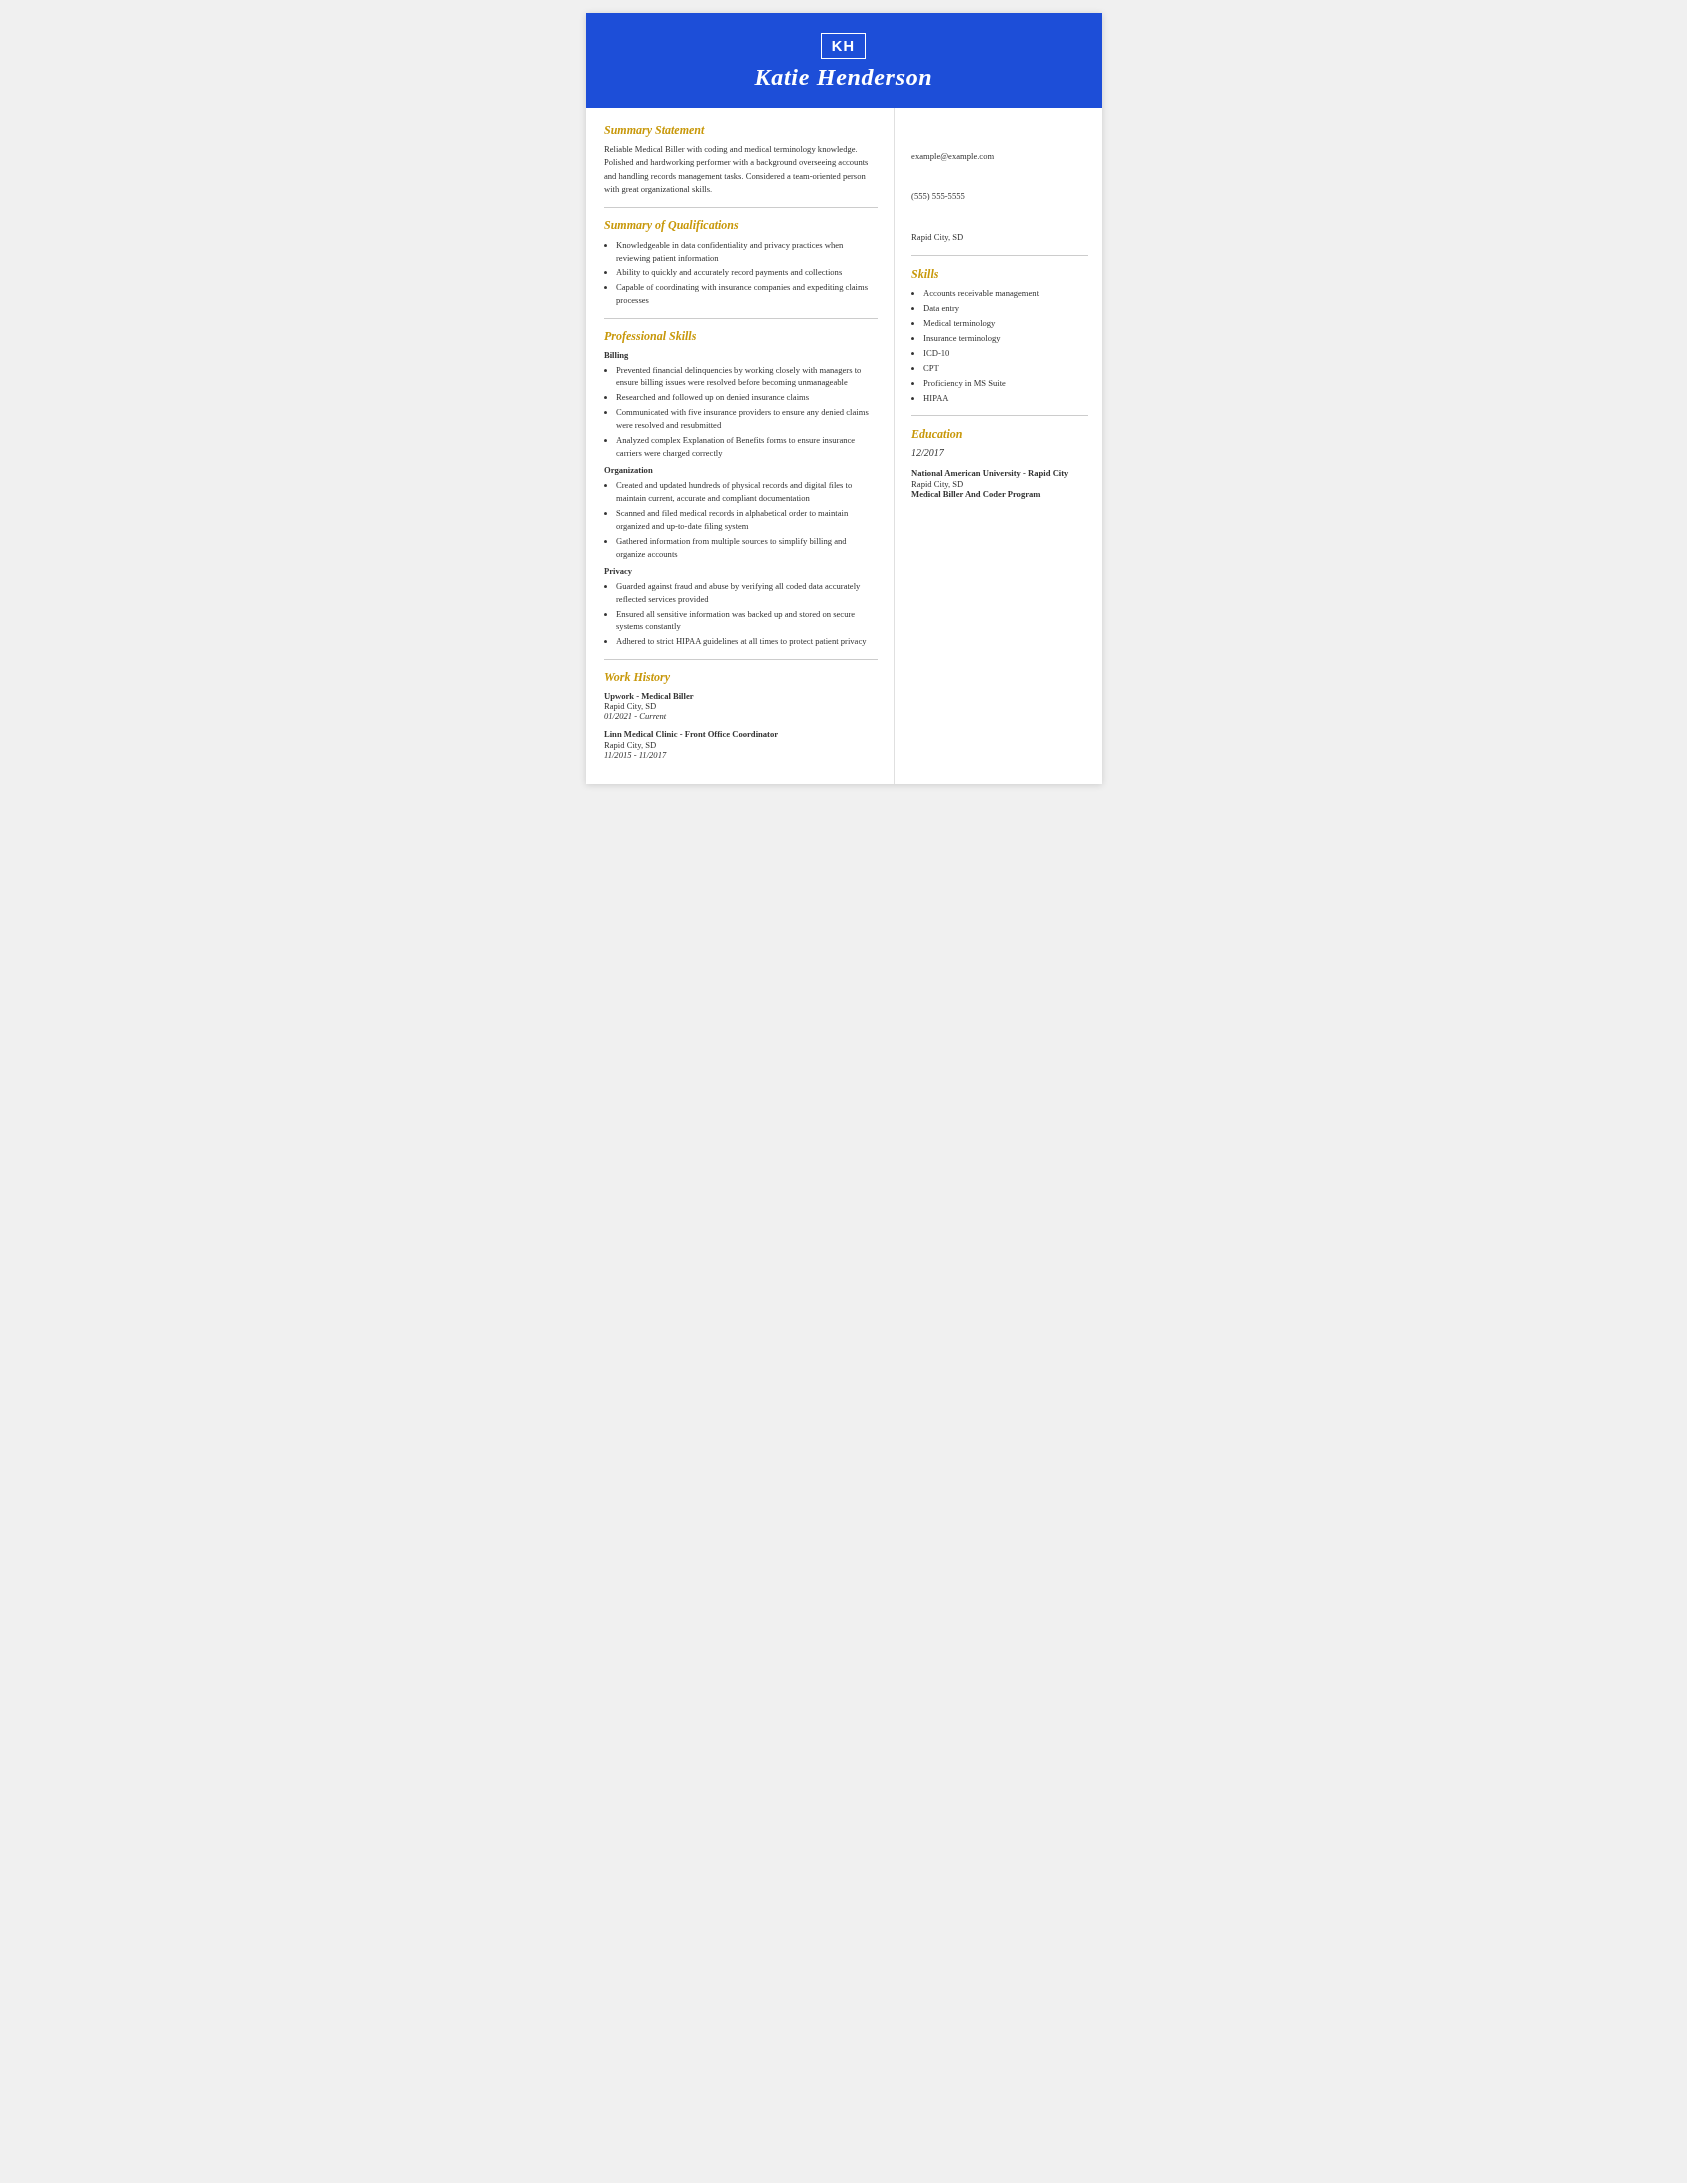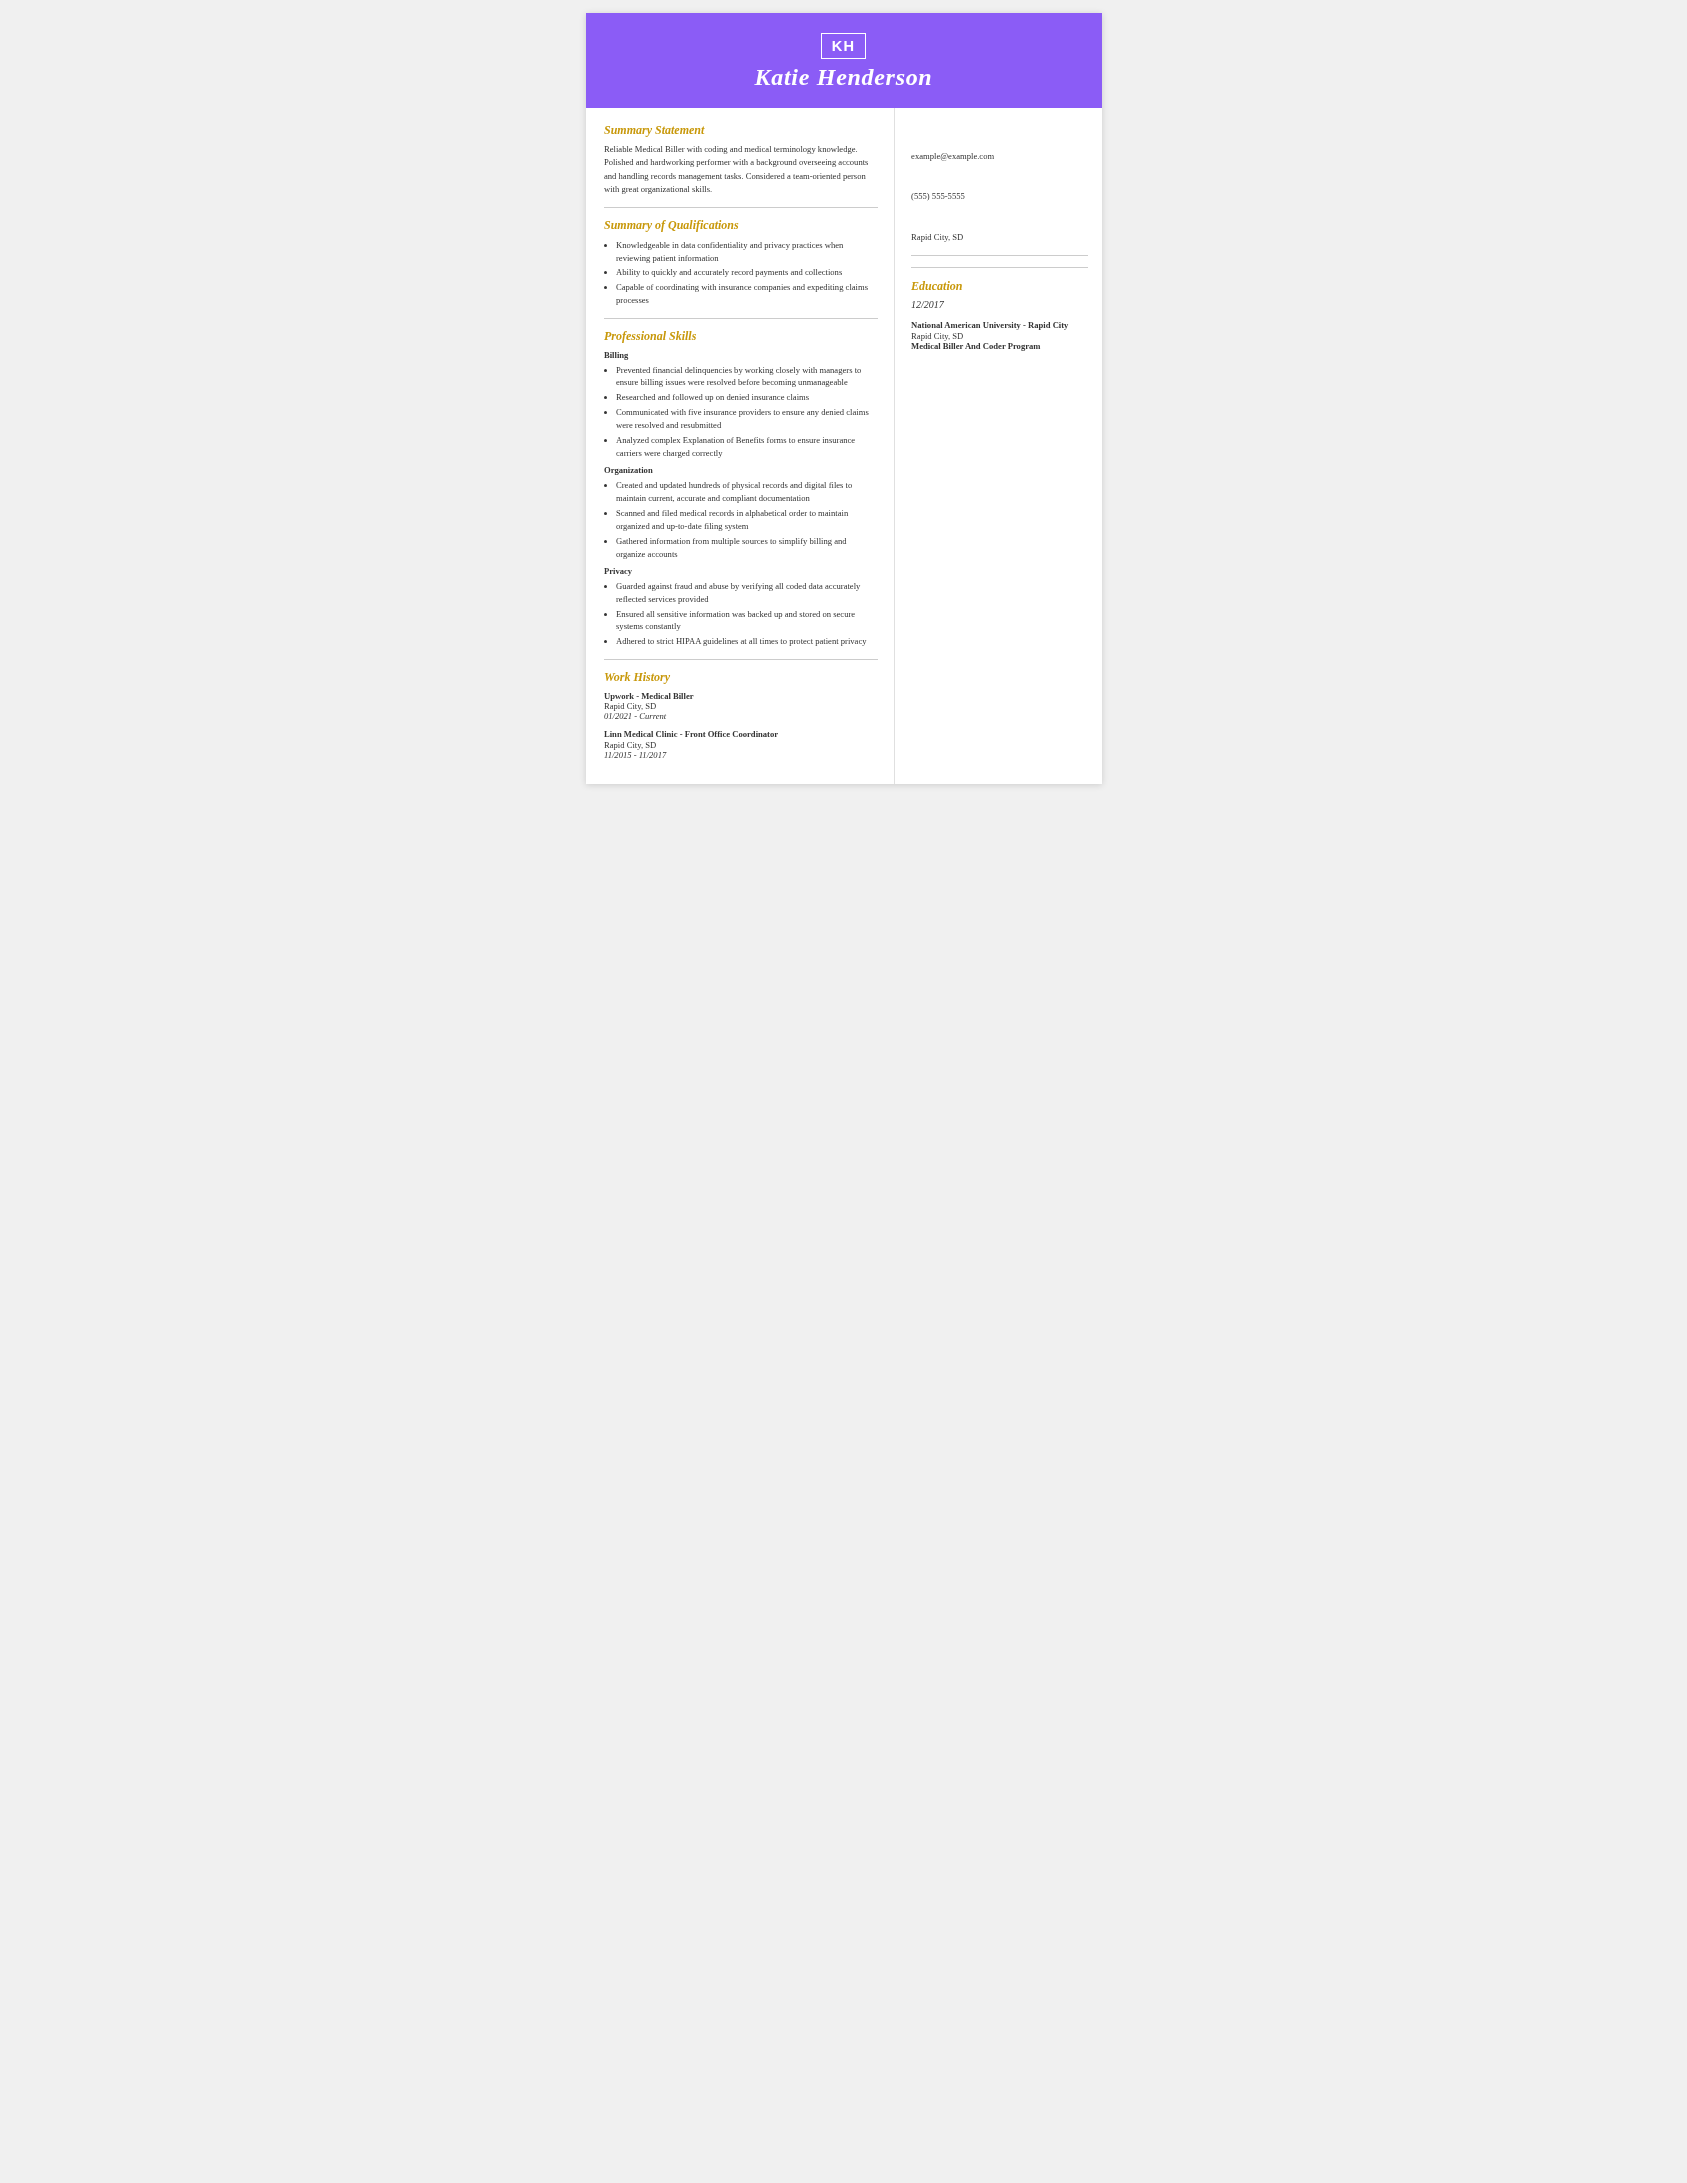--- a/index.html
+++ b/index.html
@@ -11,21 +11,21 @@
       padding: 13.2px;
     }
     .resume {
       background: #fff;
       width: 516px;
       min-height: 668px;
       box-shadow: 0 1.3px 6.6px rgba(0,0,0,0.15);
     }
     
     .header {
-      background: #8b5cf6;
+      background: #1d4ed8;
       padding: 20px 13.2px 16.5px;
       text-align: center;
       position: relative;
     }
     .initials-box {
       display: inline-block;
       border: 1.3px solid #fff;
       padding: 4px 9.3px;
       color: #fff;
       font-size: 14.6px;
@@ -224,20 +224,33 @@
     <div class="right-col">
 
       <div style="margin-bottom: 2.6px;">
         <div class="contact-info">example@example.com</div>
         <div class="contact-info">(555) 555-5555</div>
         <div class="contact-info">Rapid City, SD</div>
       </div>
 
       <hr class="section-divider">
 
+      <div>
+        <div class="section-title">Skills</div>
+        <ul class="bullet-list">
+          <li>Accounts receivable management</li>
+          <li>Data entry</li>
+          <li>Medical terminology</li>
+          <li>Insurance terminology</li>
+          <li>ICD-10</li>
+          <li>CPT</li>
+          <li>Proficiency in MS Suite</li>
+          <li>HIPAA</li>
+        </ul>
+      </div>
 
       <hr class="section-divider">
 
       <div>
         <div class="section-title">Education</div>
         <div>
           <div class="edu-date">12/2017</div>
           <div class="edu-school">National American University - Rapid City</div>
           <div class="edu-location">Rapid City, SD</div>
           <div class="edu-program">Medical Biller And Coder Program</div>

